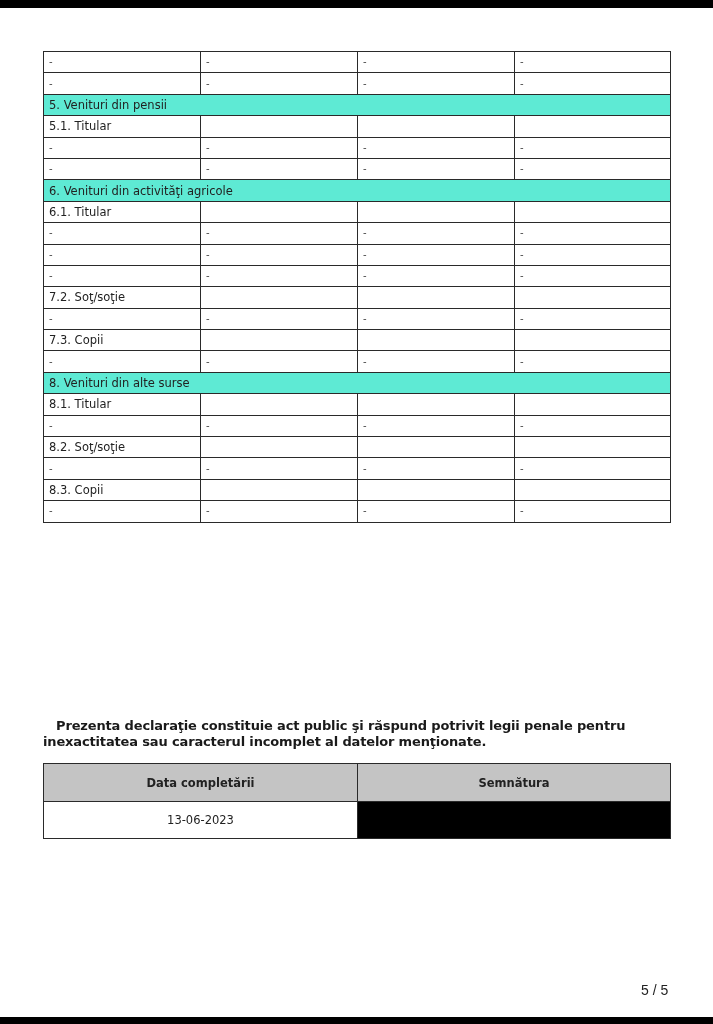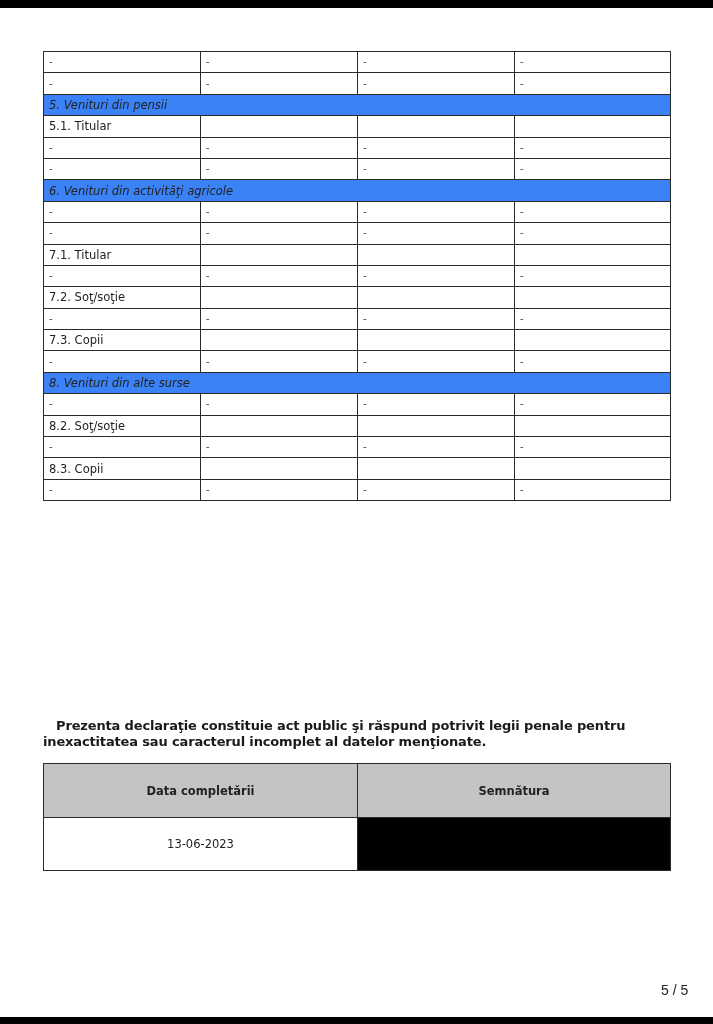--- a/index.html
+++ b/index.html
@@ -21,46 +21,45 @@
     height: 20.4px;
     padding: 0 5px;
     font-size: 11.5px;
     line-height: 14px;
     vertical-align: middle;
     white-space: nowrap;
     overflow: hidden;
   }
   table.income td.dash { font-size: 10px; color: #444; }
   table.income tr.section td {
-    background: #3b82f6;
-    font-style: italic;
+    background: #5eead4;
   }
 
   .declaration {
     position: absolute; left: 43px; top: 705px; width: 640px;
     font-size: 13px; font-weight: bold; line-height: 16px; color: #1a1a1a;
     text-indent: 13px;
     letter-spacing: -0.15px;
   }
 
   table.sign {
     position: absolute; left: 43px; top: 763px; width: 627px;
     border-collapse: collapse; table-layout: fixed;
   }
   table.sign td {
     border: 1.5px solid #2a2a2a;
     text-align: center; font-size: 11.5px;
-    padding: 16px;
+    padding: 8px;
   }
   table.sign tr.head td { background: #c4c4c4; font-weight: bold; height: 21px; }
   table.sign tr.val td { height: 20px; }
   table.sign td.redacted { background: #000; }
 
   .page-num {
-    position: absolute; left: 661px; top: 982px;
+    position: absolute; left: 641px; top: 982px;
     font-family: "Liberation Sans", sans-serif; font-size: 14px; color: #222;
   }
 </style>
 </head>
 <body>
 
 <div class="bar-top"></div>
 
 <table class="income">
   <colgroup>
@@ -100,36 +99,36 @@
       <tr>
         <td class="dash">-</td>
         <td class="dash">-</td>
         <td class="dash">-</td>
         <td class="dash">-</td>
       </tr>
       <tr class="section">
         <td colspan="4">6. Venituri din activităţi agricole</td>
       </tr>
       <tr>
-        <td class="dash">-</td>
-        <td class="dash">-</td>
-        <td class="dash">-</td>
-        <td class="dash">-</td>
-      </tr>
-      <tr>
-        <td class="dash">-</td>
-        <td class="dash">-</td>
-        <td class="dash">-</td>
-        <td class="dash">-</td>
-      </tr>
-      <tr>
-        <td>7.1. Titular</td>
-        <td></td>
-        <td></td>
-        <td></td>
+        <td>6.1. Titular</td>
+        <td></td>
+        <td></td>
+        <td></td>
+      </tr>
+      <tr>
+        <td class="dash">-</td>
+        <td class="dash">-</td>
+        <td class="dash">-</td>
+        <td class="dash">-</td>
+      </tr>
+      <tr>
+        <td class="dash">-</td>
+        <td class="dash">-</td>
+        <td class="dash">-</td>
+        <td class="dash">-</td>
       </tr>
       <tr>
         <td class="dash">-</td>
         <td class="dash">-</td>
         <td class="dash">-</td>
         <td class="dash">-</td>
       </tr>
       <tr>
         <td>7.2. Soţ/soţie</td>
         <td></td>
@@ -149,20 +148,26 @@
         <td></td>
       </tr>
       <tr>
         <td class="dash">-</td>
         <td class="dash">-</td>
         <td class="dash">-</td>
         <td class="dash">-</td>
       </tr>
       <tr class="section">
         <td colspan="4">8. Venituri din alte surse</td>
+      </tr>
+      <tr>
+        <td>8.1. Titular</td>
+        <td></td>
+        <td></td>
+        <td></td>
       </tr>
       <tr>
         <td class="dash">-</td>
         <td class="dash">-</td>
         <td class="dash">-</td>
         <td class="dash">-</td>
       </tr>
       <tr>
         <td>8.2. Soţ/soţie</td>
         <td></td>

